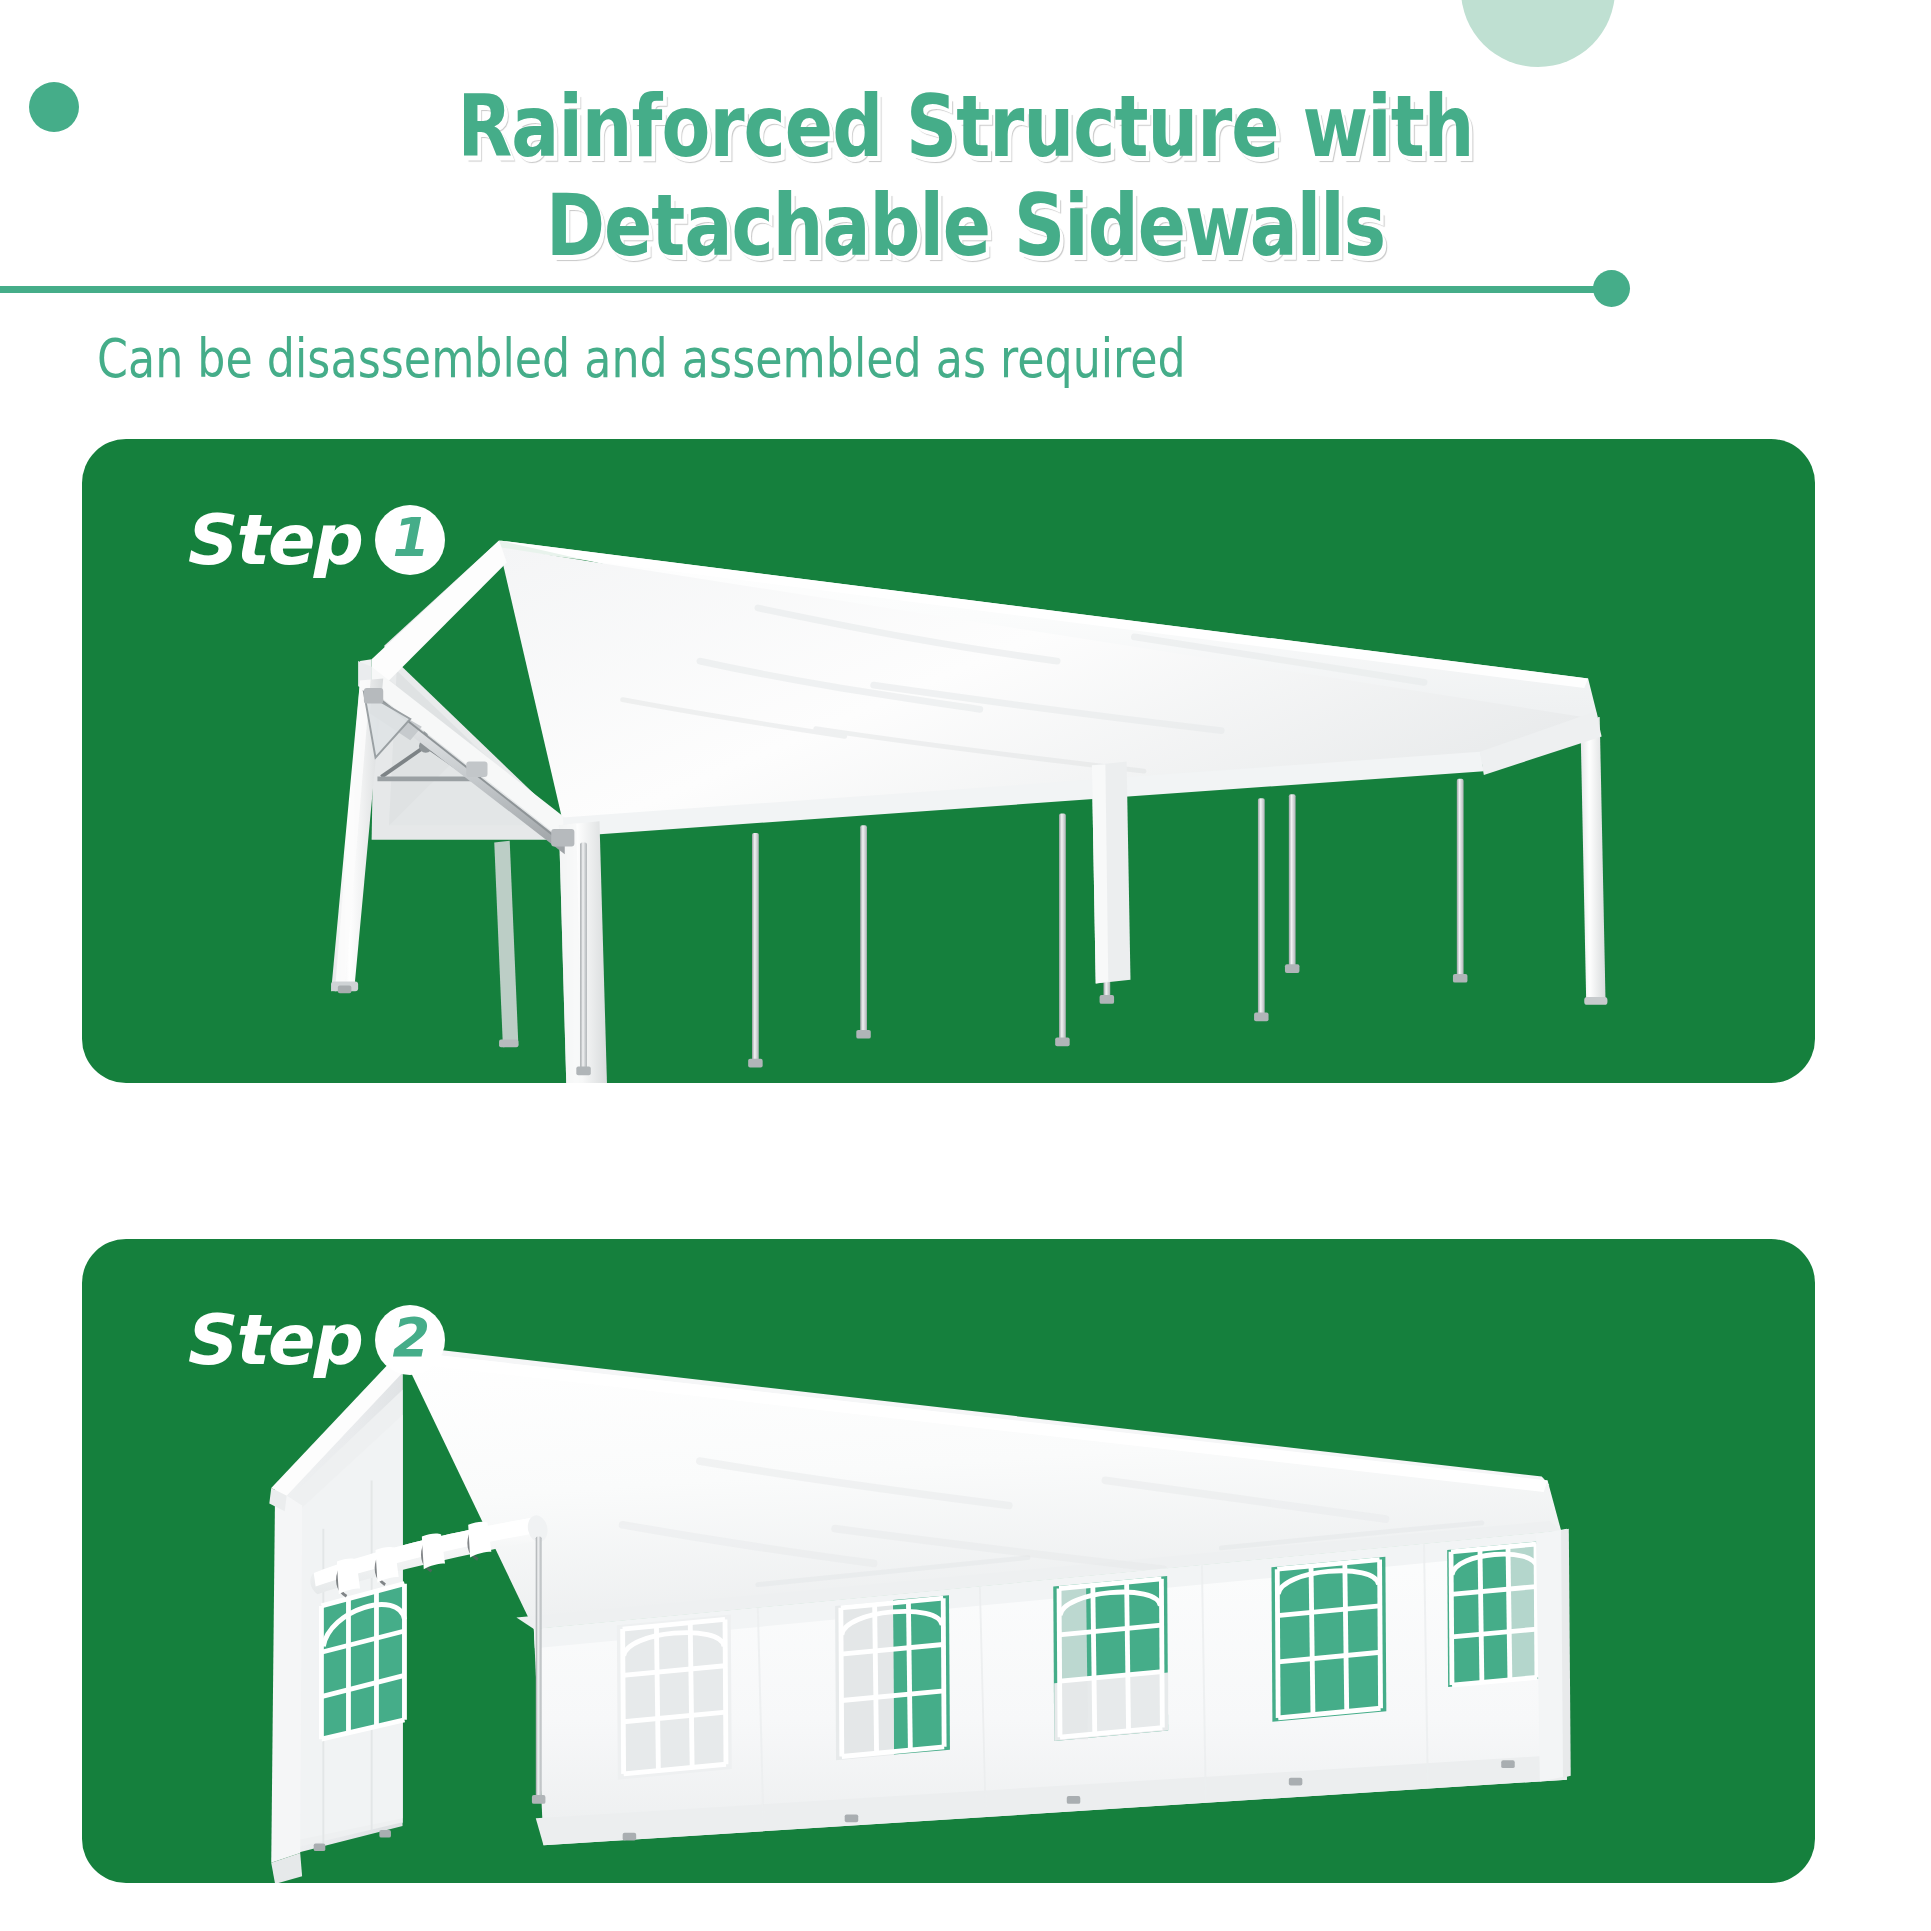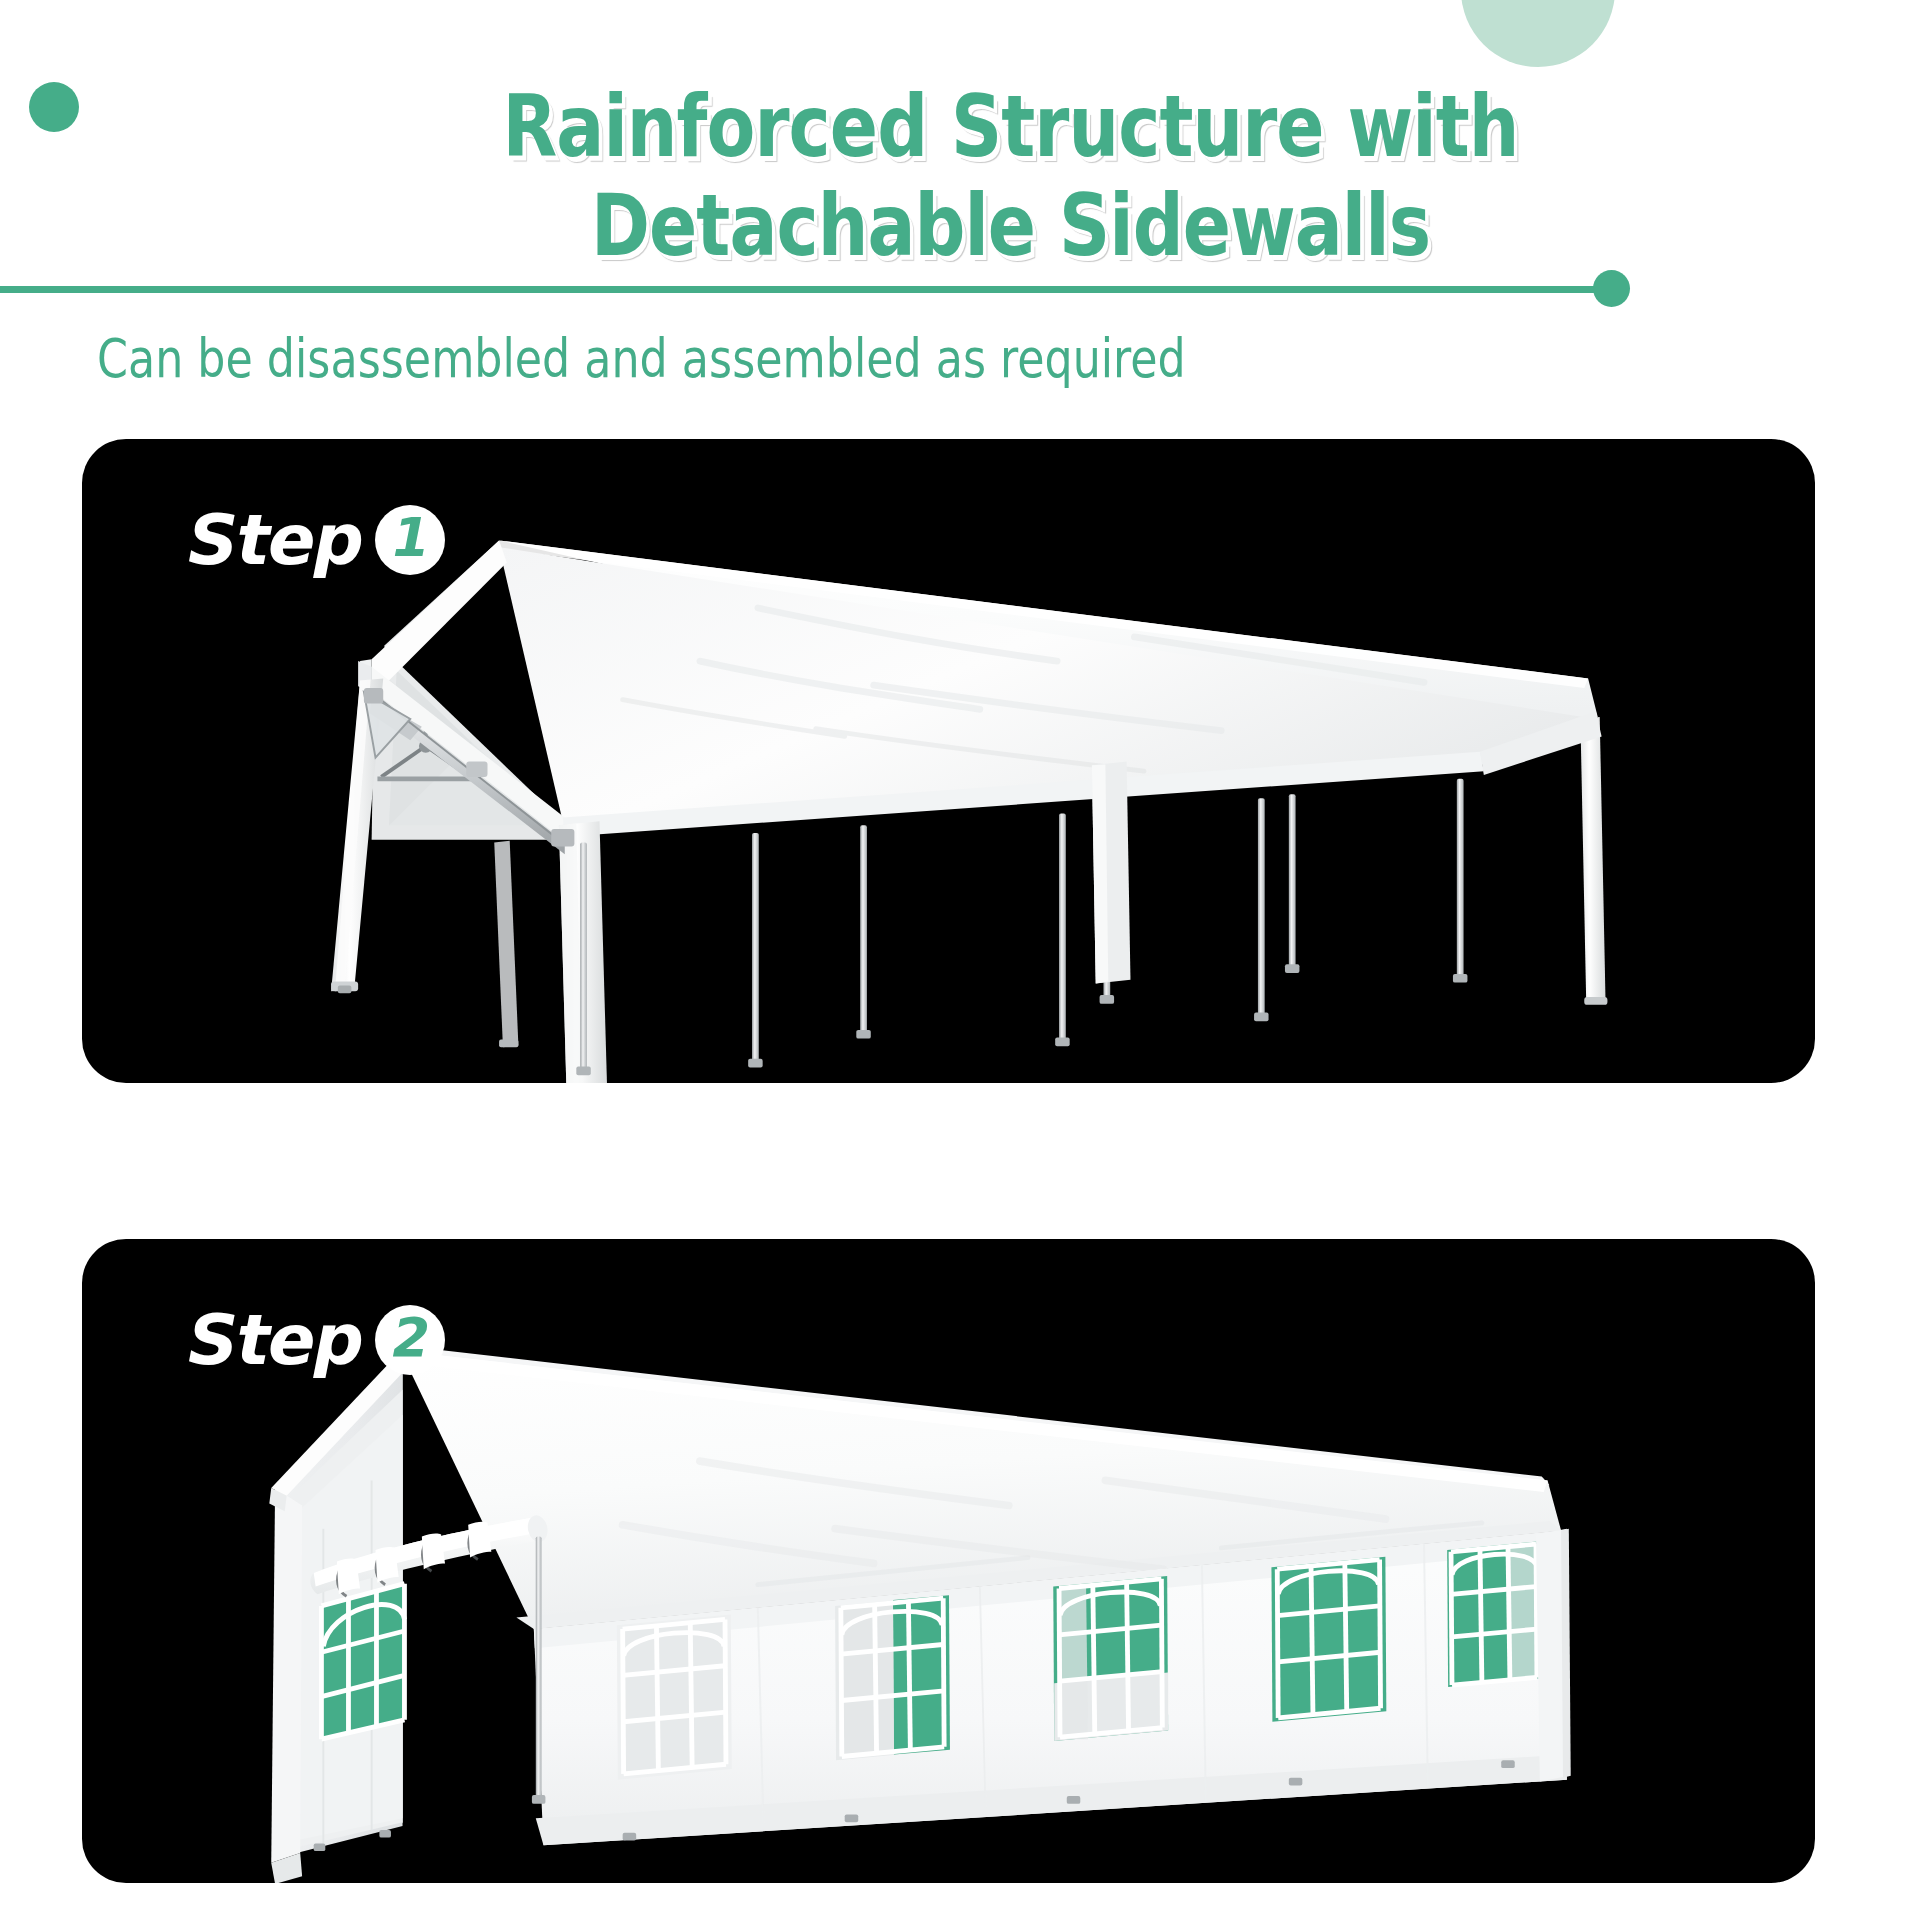--- a/index.html
+++ b/index.html
@@ -10,40 +10,40 @@
   #deco-top-circle{position:absolute;left:1461px;top:-87px;width:154px;height:154px;
       border-radius:50%;background:#bfe0d2;}
   #deco-left-dot{position:absolute;left:29px;top:82px;width:50px;height:50px;
       border-radius:50%;background:#45ad89;}
   #deco-divider{position:absolute;left:0px;top:286px;width:1608px;height:6.8px;
       background:#45ad89;}
   #deco-right-dot{position:absolute;left:1593px;top:270px;width:37px;height:37px;
       border-radius:50%;background:#45ad89;}
 
   
-  #header{position:absolute;left:8px;top:0;width:1528px;height:290px;padding-left:37px;}
+  #header{position:absolute;left:0;top:0;width:1528px;height:290px;}
   .title-line{
       position:absolute;width:1931px;text-align:center;
       font-family:"DejaVu Sans Condensed","Liberation Sans Narrow","Liberation Sans",sans-serif;
       font-weight:bold;color:#45ad89;font-size:85px;letter-spacing:-1px;
       text-shadow: 3.9px 4.8px 0 #ffffff, 4.8px 5.8px 1px rgba(0,0,0,0.22);
       white-space:nowrap;transform:scaleX(0.93);transform-origin:50% 50%;
   }
   #title-line-1{top:77px;}
   #title-line-2{top:176px;}
 
   #subtitle{
       position:absolute;left:97px;top:328px;
       font-family:"DejaVu Sans Condensed","Liberation Sans Narrow","Liberation Sans",sans-serif;
       font-size:53px;color:#45ad89;white-space:nowrap;transform:scaleX(0.93);
       transform-origin:0 50%;
   }
 
   
-  .panel{position:absolute;background:#000000;border-radius:44px;overflow:hidden;}
+  .panel{position:absolute;background:#15803d;border-radius:44px;overflow:hidden;}
   #panel-step1{left:82px;top:439px;width:1733px;height:644px;}
   #panel-step2{left:82px;top:1239px;width:1733px;height:644px;}
 
   .step-label{
       position:absolute;left:106px;top:60px;color:#ffffff;
       font-family:"DejaVu Sans","Liberation Sans",sans-serif;
       font-weight:bold;font-style:italic;font-size:70px;letter-spacing:-1.9px;
       display:flex;align-items:center;gap:13.5px;
   }
   .step-badge{

